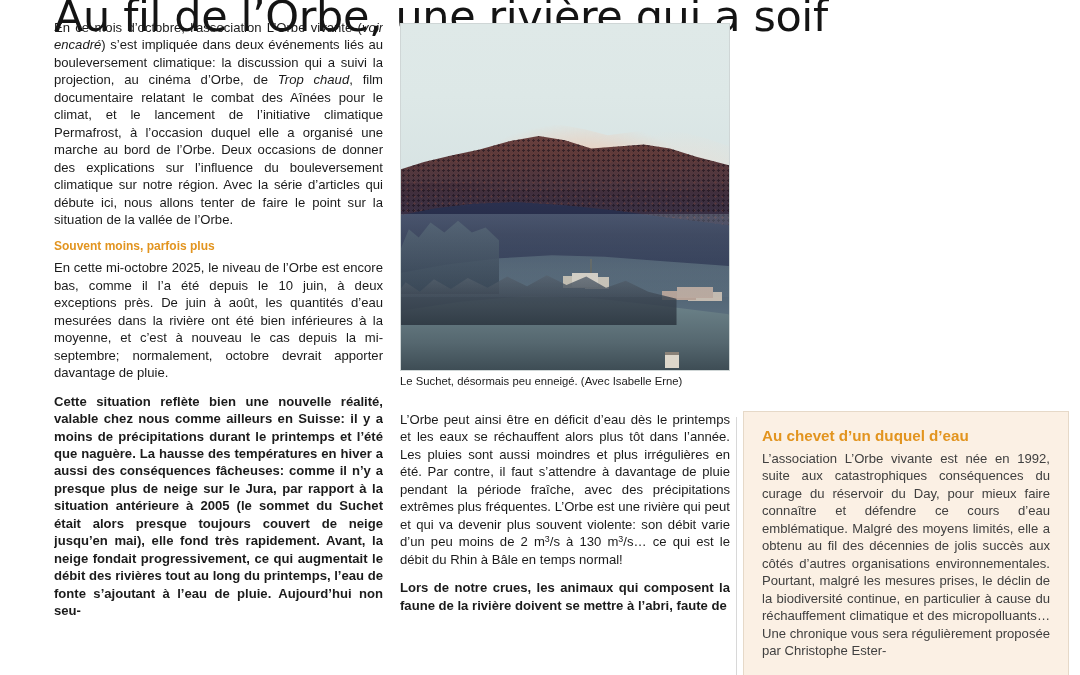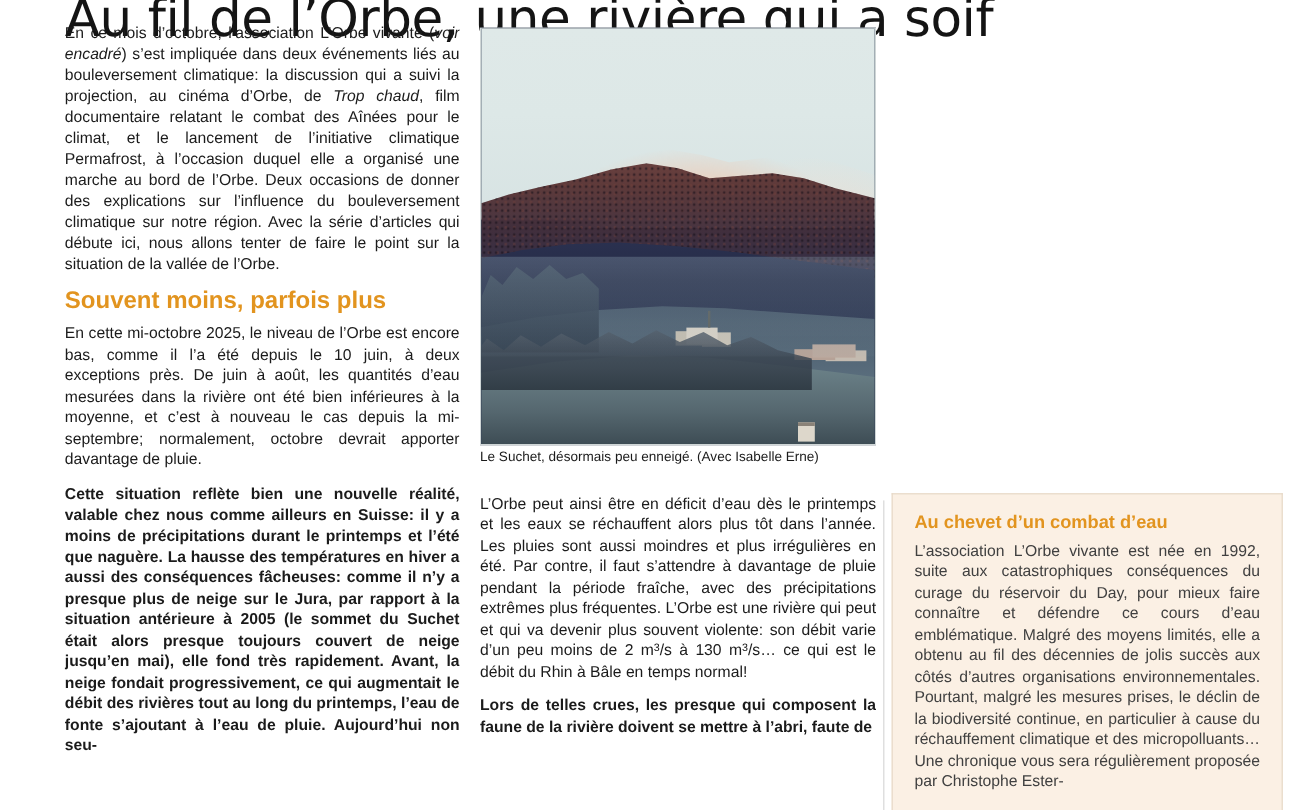--- a/index.html
+++ b/index.html
@@ -45,21 +45,21 @@
     hyphens: none;
   }
   .col p { margin: 0 0 11px 0; }
   .col p:last-child { margin-bottom: 0; font-weight: bold; }
 
   .col-left  { left: 26px;  top: 19px;  width: 329px; height: 649px; overflow: hidden; }
   .col-mid   { left: 372px; top: 411px; width: 330px; height: 258px; overflow: hidden; }
 
   .subhead {
     font-family: "Liberation Sans", sans-serif;
-    font-size: 20px;
+    font-size: 12px;
     font-weight: 700;
     color: #e2941f;
     margin: 5px 0 5px 0;
     line-height: 1.25;
     text-align: left;
   }
   em { font-style: italic; }
   sup { font-size: 0.68em; vertical-align: 0.42em; line-height: 0; }
 
   
@@ -245,25 +245,25 @@
       <div class="ph-copse"></div>
       <div class="ph-treeline"></div>
       <div class="ph-shed"></div>
       <div class="ph-haze"></div>
     </div>
     <div class="caption">Le Suchet, désormais peu enneigé.  (Avec Isabelle Erne)</div>
   </div>
 
   <div class="col col-mid">
     <p><span>L’Orbe peut ainsi être en déficit d’eau dès le printemps et les eaux se réchauffent alors plus tôt dans l’année. Les pluies sont aussi moindres et plus irrégulières en été. Par contre, il faut s’attendre à davantage de pluie pendant la période fraîche, avec des précipitations extrêmes plus fréquentes. L’Orbe est une rivière qui peut et qui va devenir plus souvent violente: son débit varie d’un peu moins de 2 m</span><sup>3</sup><span>/s à 130 m</span><sup>3</sup><span>/s… ce qui est le débit du Rhin à Bâle en temps normal!</span></p>
-    <p>Lors de telles crues, les presque qui composent la faune de la rivière doivent se mettre à l’abri, faute de</p>
+    <p>Lors de notre crues, les animaux qui composent la faune de la rivière doivent se mettre à l’abri, faute de</p>
   </div>
 
   <div class="col-rule" style="left:708px"></div>
 
   <aside class="sidebox">
     <div class="sidebox-inner">
-      <h3>Au chevet d’un combat d’eau</h3>
+      <h3>Au chevet d’un duquel d’eau</h3>
       <p>L’association L’Orbe vivante est née en 1992, suite aux catastrophiques conséquences du curage du réservoir du Day, pour mieux faire connaître et défendre ce cours d’eau emblématique. Malgré des moyens limités, elle a obtenu au fil des décennies de jolis succès aux côtés d’autres organisations environnementales. Pourtant, malgré les mesures prises, le déclin de la biodiversité continue, en particulier à cause du réchauffement climatique et des micropolluants… Une chronique vous sera régulièrement proposée par Christophe Ester-</p>
     </div>
   </aside>
 
 </div>
 
 </body></html>

